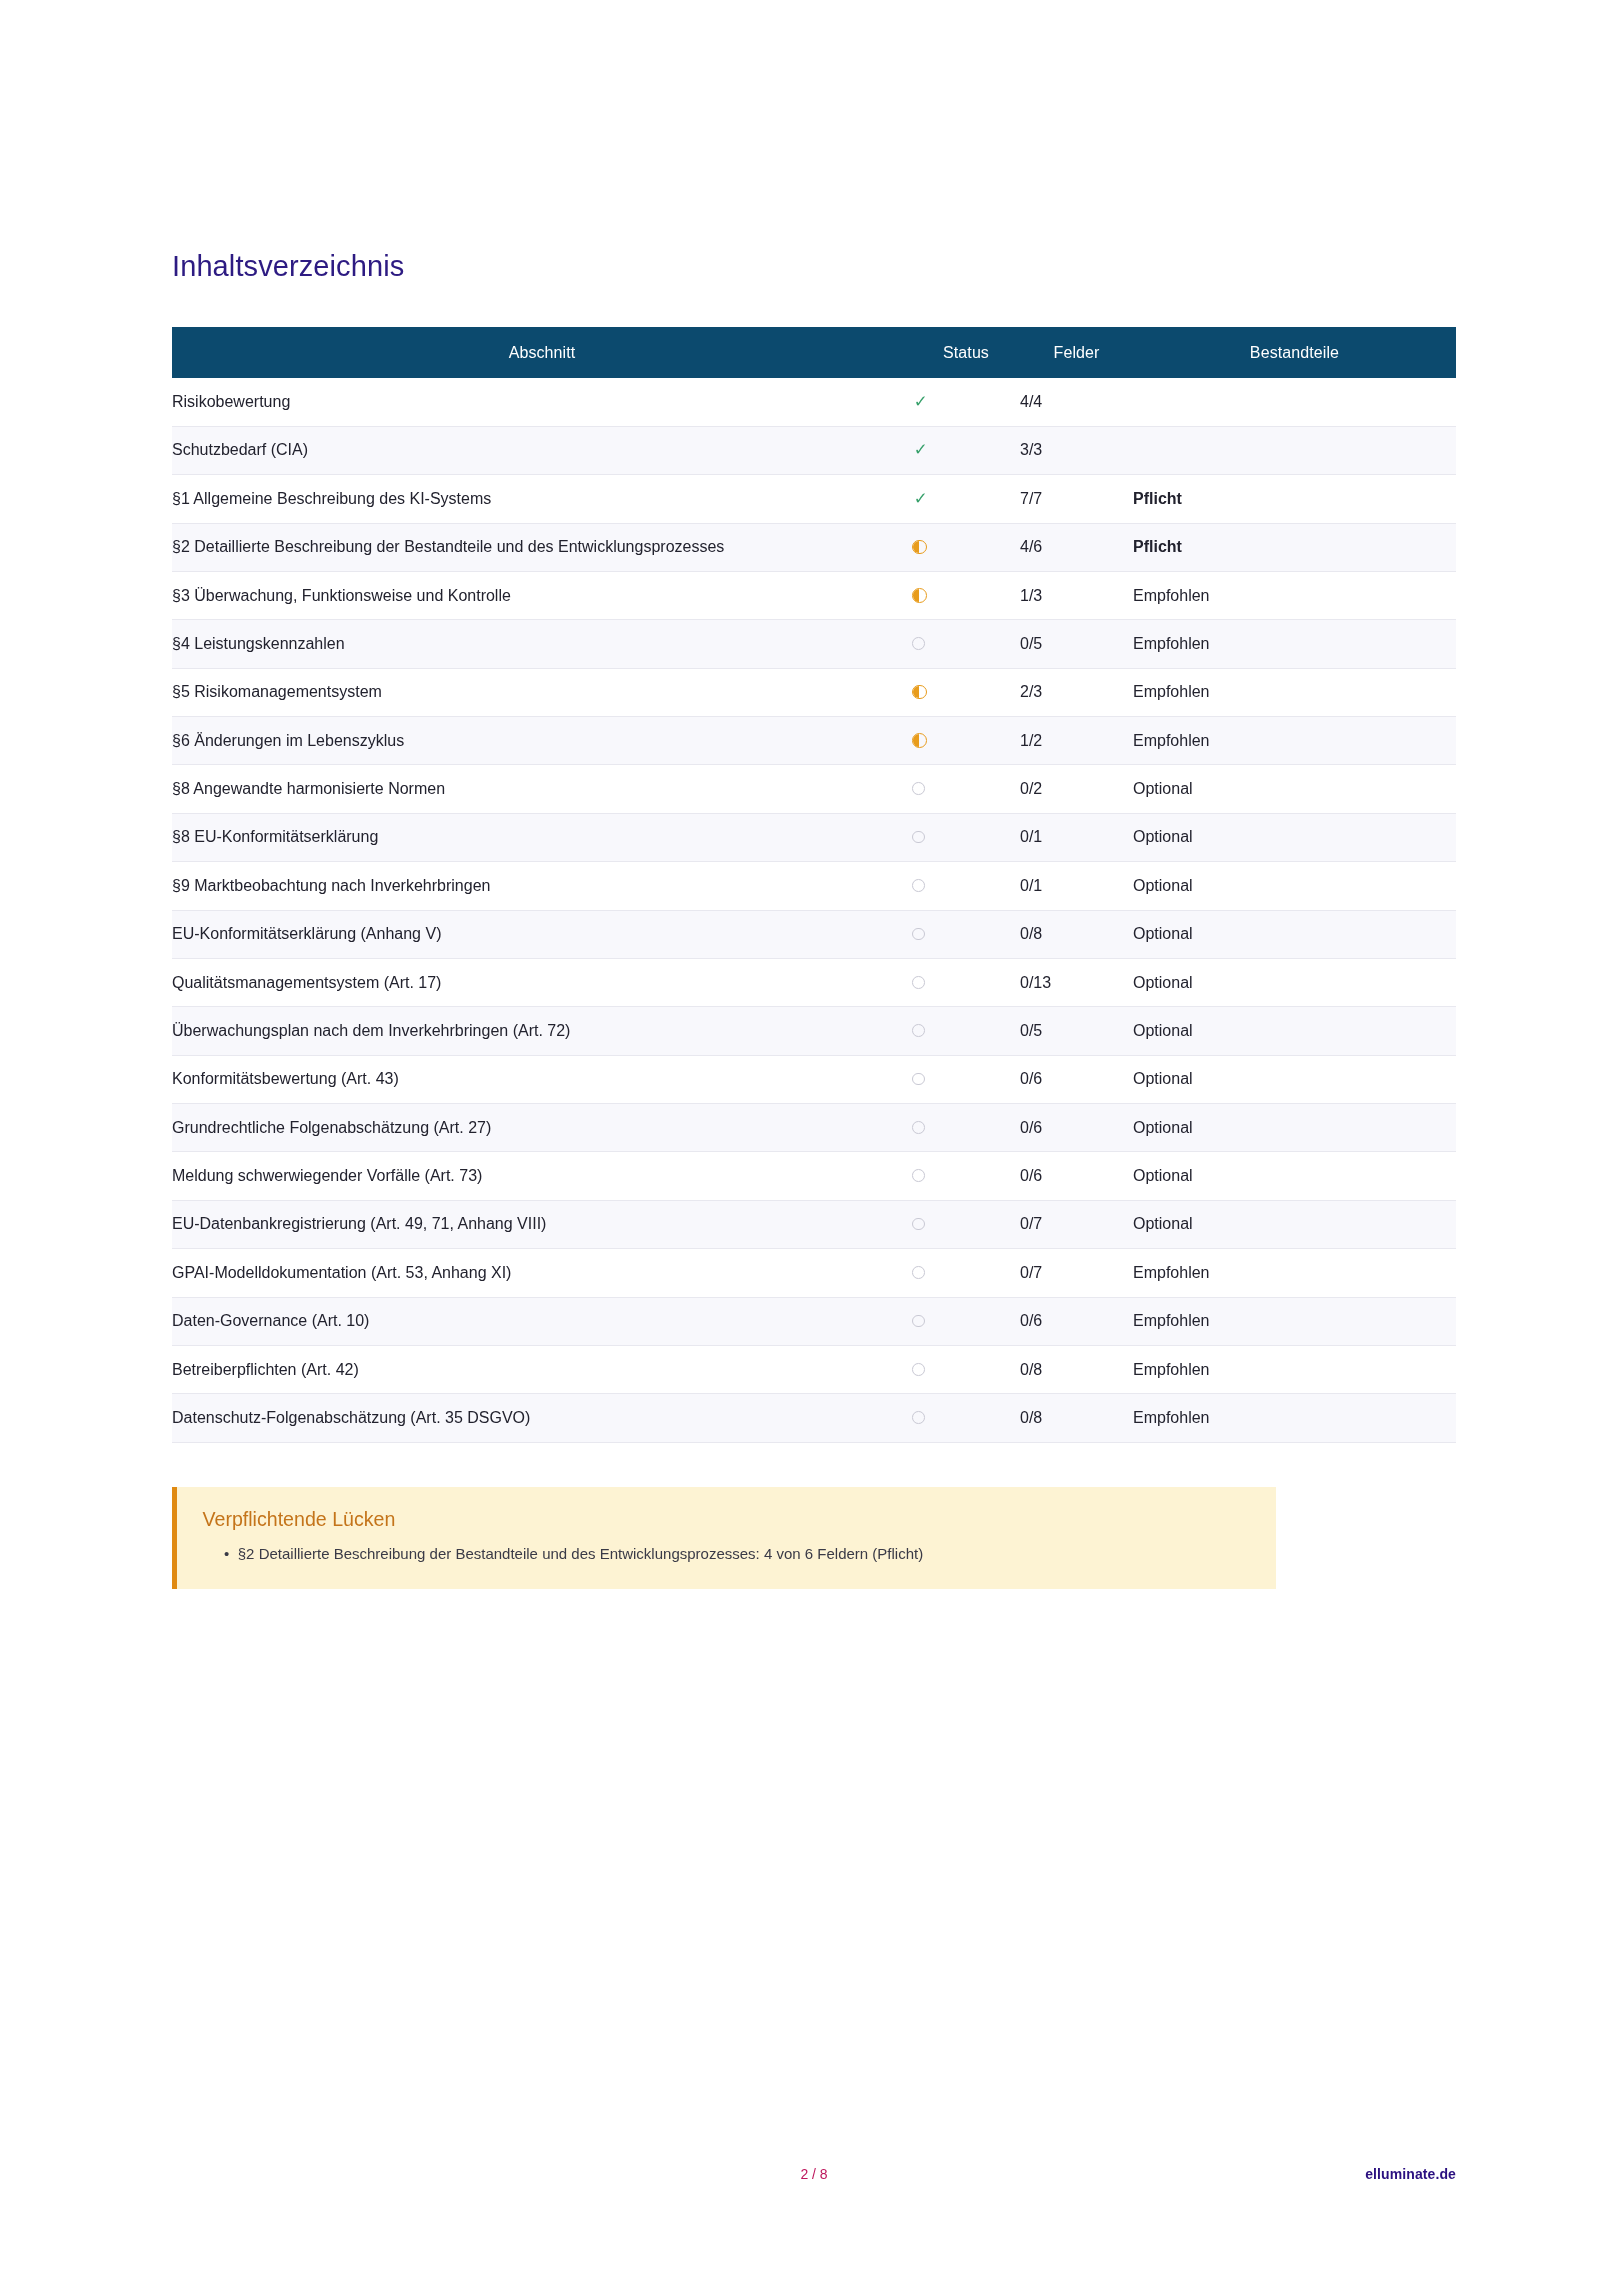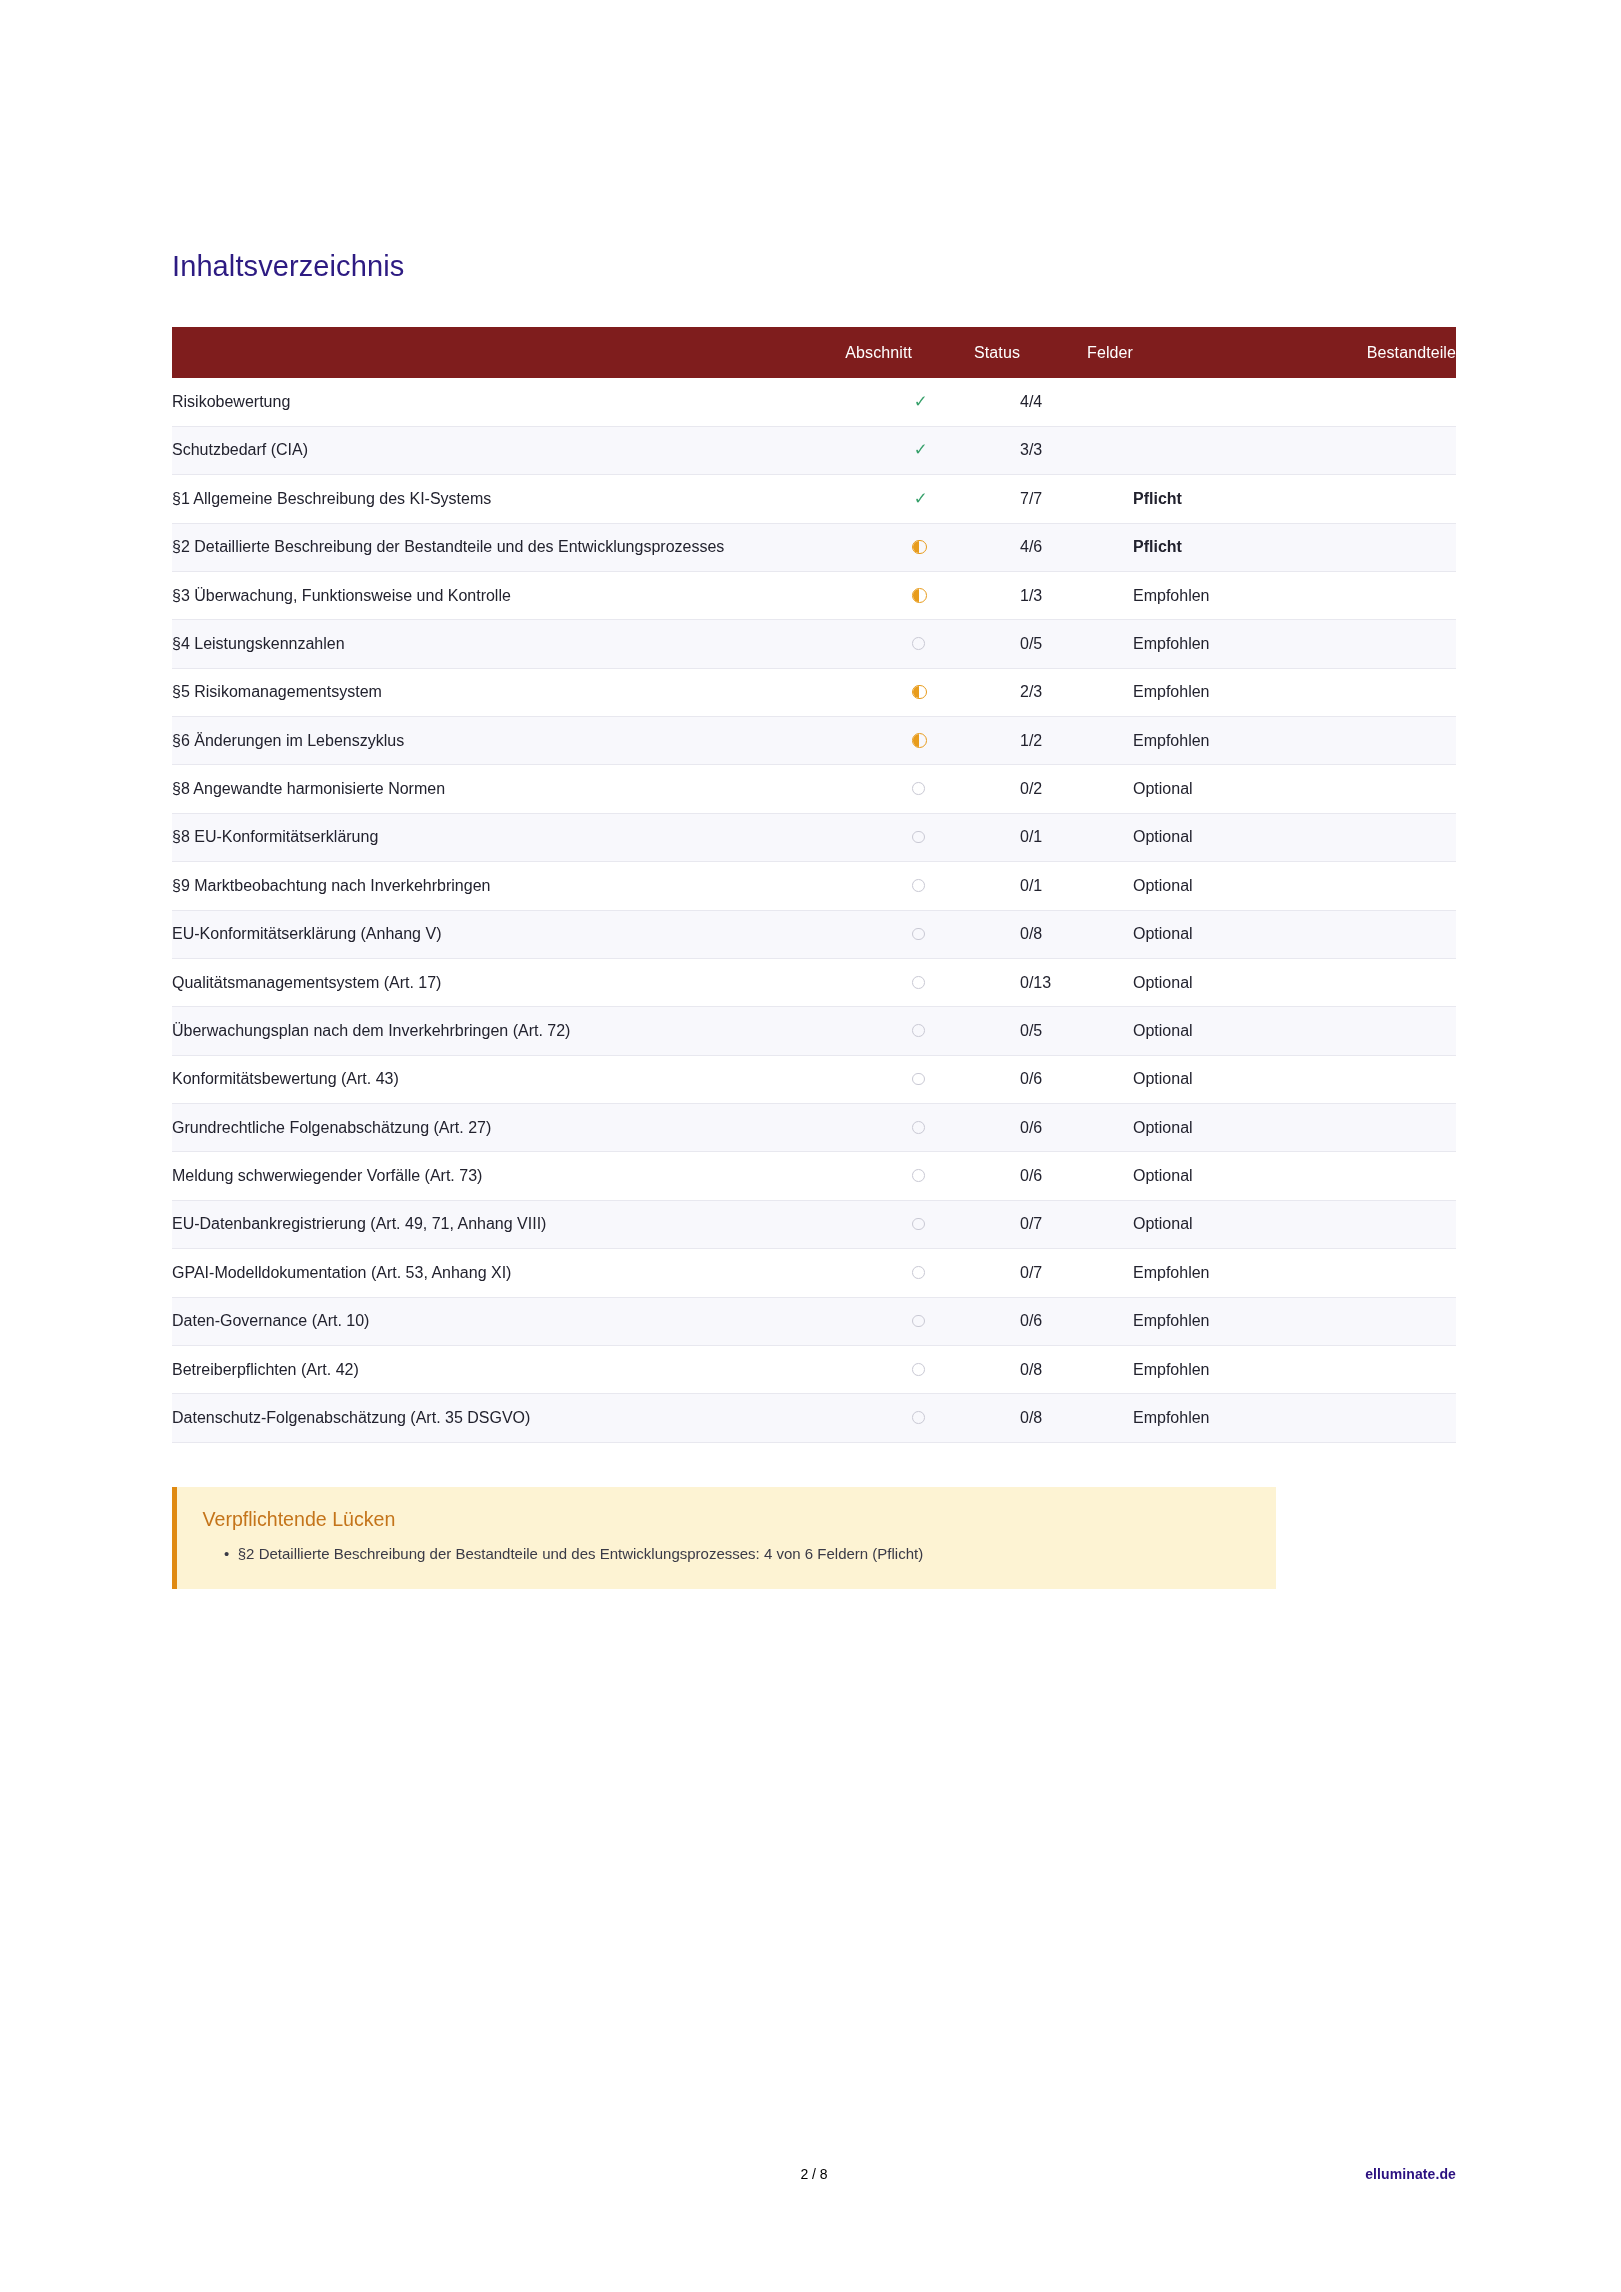--- a/index.html
+++ b/index.html
@@ -35,25 +35,25 @@
     letter-spacing: 0.1px;
     margin: 0 0 44px 0;
   }
   table.toc {
     width: 1284px;
     border-collapse: collapse;
     table-layout: fixed;
     font-size: 16px;
   }
   table.toc thead th {
-    background: #7f1d1d;
+    background: #0c4a6e;
     color: #ffffff;
     font-weight: 400;
     font-size: 16px;
-    text-align: right;
+    text-align: center;
     padding: 16.7px 0 16.7px 0;
     letter-spacing: 0.1px;
   }
   th.col-abschnitt { padding-left: 19.6px; }
   .col-abschnitt { width: 740px; }
   .col-status   { width: 108px; }
   .col-felder   { width: 113px; }
   .col-anf      { width: 323px; }
 
   table.toc tbody td {
@@ -148,21 +148,21 @@
     top: 2166px;
     width: 1284px;
     height: 23.5px;
   }
   .page-number {
     position: absolute;
     left: 0;
     width: 1284px;
     text-align: center;
     font-size: 14px;
-    color: #000000;
+    color: #be185d;
   }
   .brand {
     position: absolute;
     right: 0;
     top: 0;
     font-size: 14px;
     color: #2b1080;
     font-weight: 600;
     letter-spacing: 0.1px;
   }

